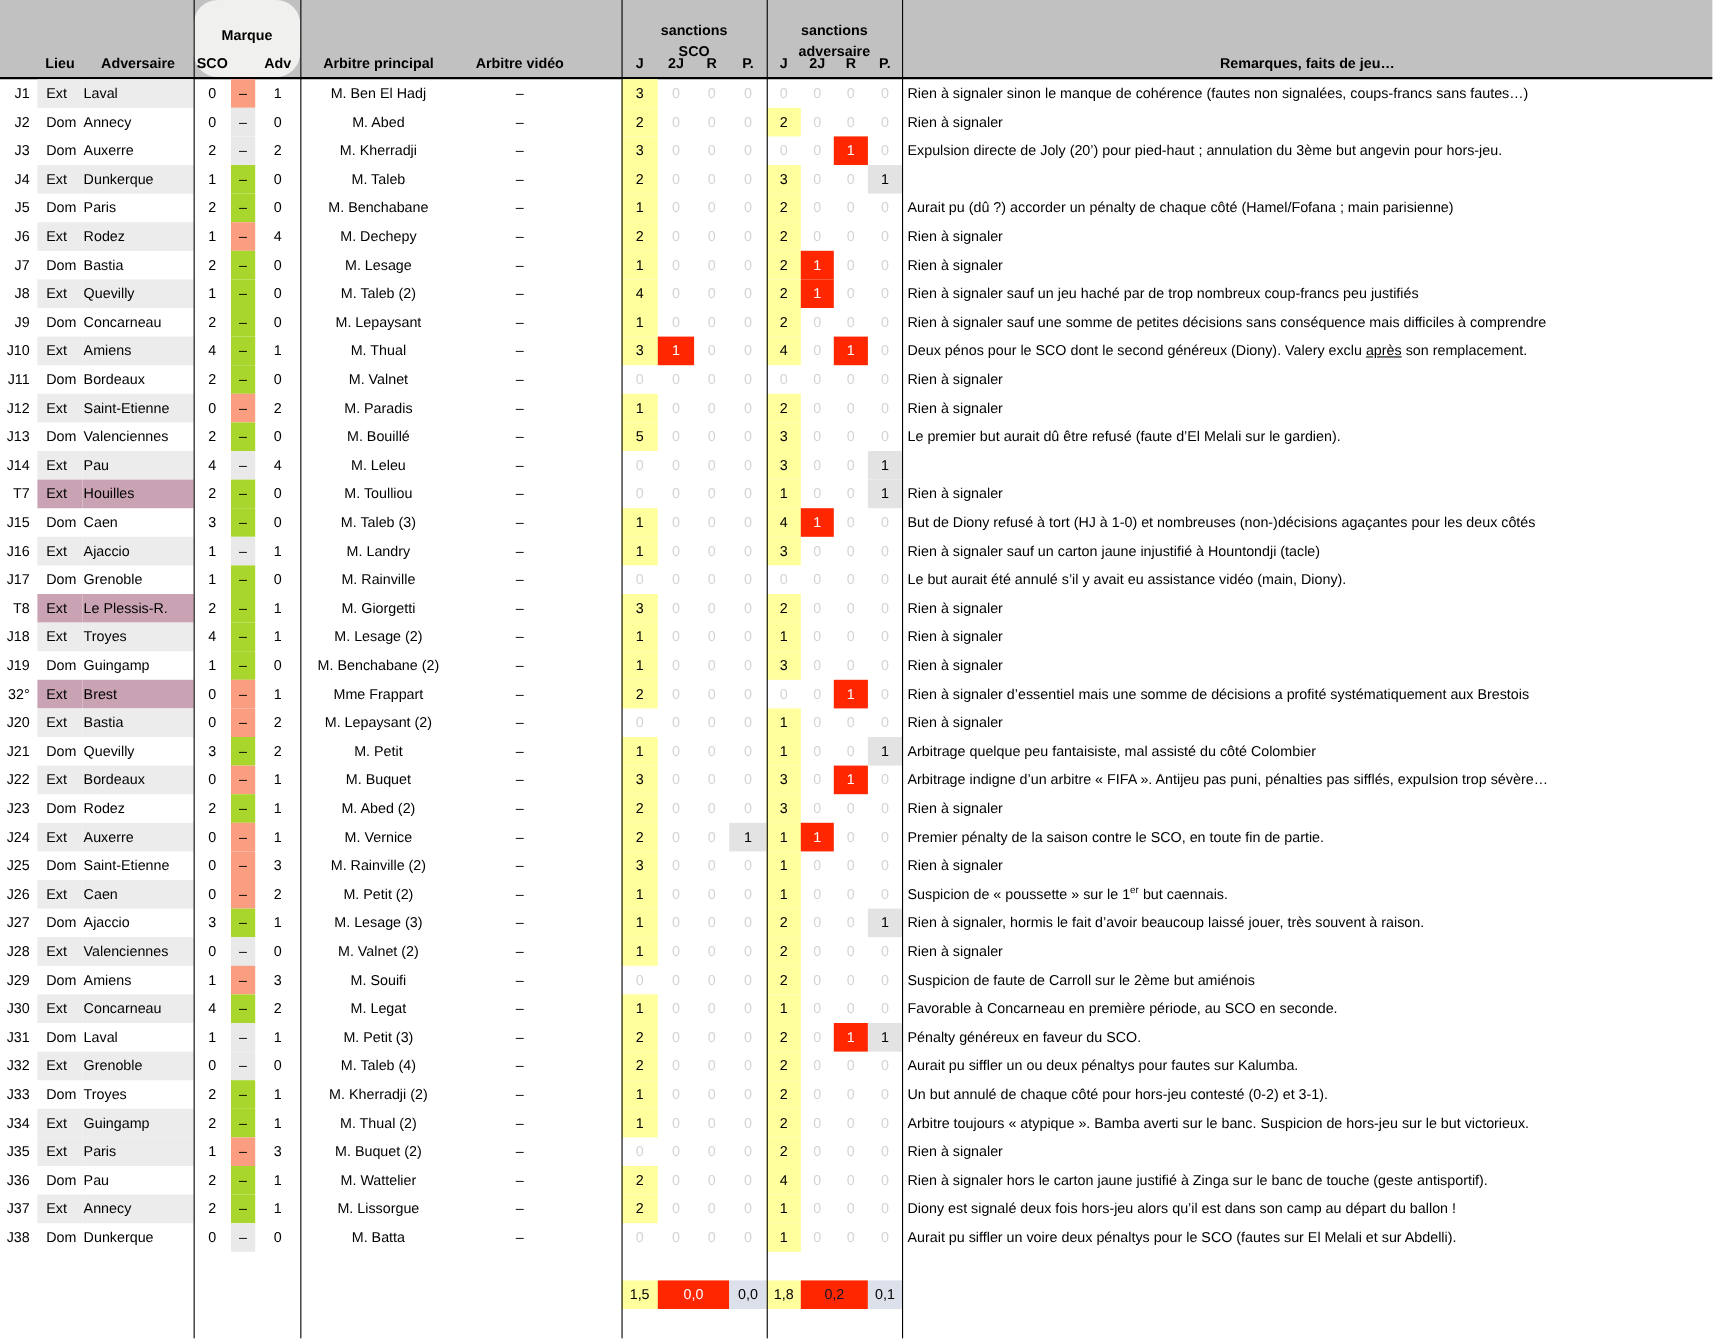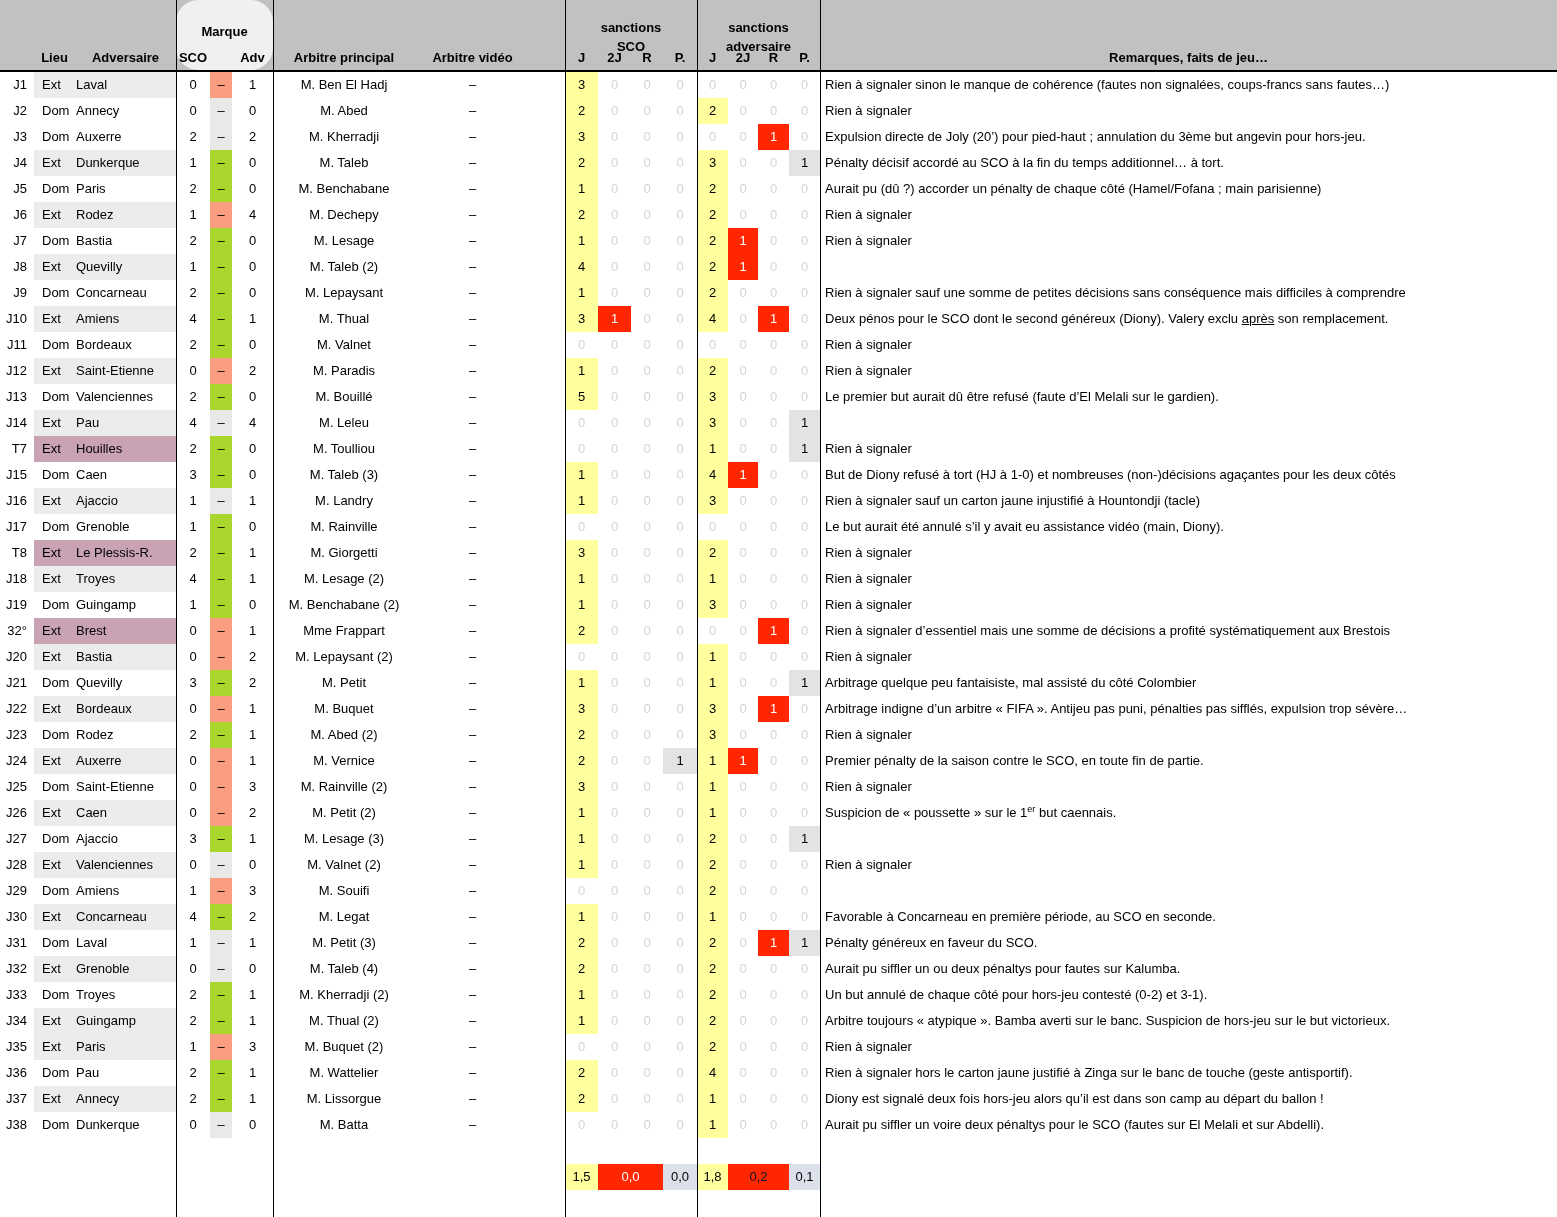--- a/index.html
+++ b/index.html
@@ -159,21 +159,20 @@
     <div class="c c-vid">–</div>
     <div class="c"></div>
     <div class="c c-sanc v-y">2</div>
     <div class="c c-sanc v-0">0</div>
     <div class="c c-sanc v-0">0</div>
     <div class="c c-sanc v-0">0</div>
     <div class="c c-sanc v-y">3</div>
     <div class="c c-sanc v-0">0</div>
     <div class="c c-sanc v-0">0</div>
     <div class="c c-sanc v-g">1</div>
-    <div class="c c-rem">Pénalty décisif accordé au SCO à la fin du temps additionnel… à tort.</div>
   </div>
 
   <div class="row grid">
     <div class="c c-label">J5</div>
     <div class="c c-lieu">Dom</div>
     <div class="c c-adv">Paris</div>
     <div class="c c-s1">2</div>
     <div class="c c-dash res-win">–</div>
     <div class="c c-s2">0</div>
     <div class="c c-arb">M. Benchabane</div>
@@ -243,20 +242,21 @@
     <div class="c c-vid">–</div>
     <div class="c"></div>
     <div class="c c-sanc v-y">4</div>
     <div class="c c-sanc v-0">0</div>
     <div class="c c-sanc v-0">0</div>
     <div class="c c-sanc v-0">0</div>
     <div class="c c-sanc v-y">2</div>
     <div class="c c-sanc v-r">1</div>
     <div class="c c-sanc v-0">0</div>
     <div class="c c-sanc v-0">0</div>
+    <div class="c c-rem">Rien à signaler sauf un jeu haché par de trop nombreux coup-francs peu justifiés</div>
   </div>
 
   <div class="row grid">
     <div class="c c-label">J9</div>
     <div class="c c-lieu">Dom</div>
     <div class="c c-adv">Concarneau</div>
     <div class="c c-s1">2</div>
     <div class="c c-dash res-win">–</div>
     <div class="c c-s2">0</div>
     <div class="c c-arb">M. Lepaysant</div>
@@ -703,20 +703,21 @@
     <div class="c c-vid">–</div>
     <div class="c"></div>
     <div class="c c-sanc v-y">1</div>
     <div class="c c-sanc v-0">0</div>
     <div class="c c-sanc v-0">0</div>
     <div class="c c-sanc v-0">0</div>
     <div class="c c-sanc v-y">2</div>
     <div class="c c-sanc v-0">0</div>
     <div class="c c-sanc v-0">0</div>
     <div class="c c-sanc v-g">1</div>
+    <div class="c c-rem">Rien à signaler, hormis le fait d’avoir beaucoup laissé jouer, très souvent à raison.</div>
   </div>
 
   <div class="row grid ext">
     <div class="c c-label">J28</div>
     <div class="c c-lieu">Ext</div>
     <div class="c c-adv">Valenciennes</div>
     <div class="c c-s1">0</div>
     <div class="c c-dash res-draw">–</div>
     <div class="c c-s2">0</div>
     <div class="c c-arb">M. Valnet (2)</div>
@@ -744,20 +745,21 @@
     <div class="c c-vid">–</div>
     <div class="c"></div>
     <div class="c c-sanc v-0">0</div>
     <div class="c c-sanc v-0">0</div>
     <div class="c c-sanc v-0">0</div>
     <div class="c c-sanc v-0">0</div>
     <div class="c c-sanc v-y">2</div>
     <div class="c c-sanc v-0">0</div>
     <div class="c c-sanc v-0">0</div>
     <div class="c c-sanc v-0">0</div>
+    <div class="c c-rem">Suspicion de faute de Carroll sur le 2ème but amiénois</div>
   </div>
 
   <div class="row grid ext">
     <div class="c c-label">J30</div>
     <div class="c c-lieu">Ext</div>
     <div class="c c-adv">Concarneau</div>
     <div class="c c-s1">4</div>
     <div class="c c-dash res-win">–</div>
     <div class="c c-s2">2</div>
     <div class="c c-arb">M. Legat</div>

